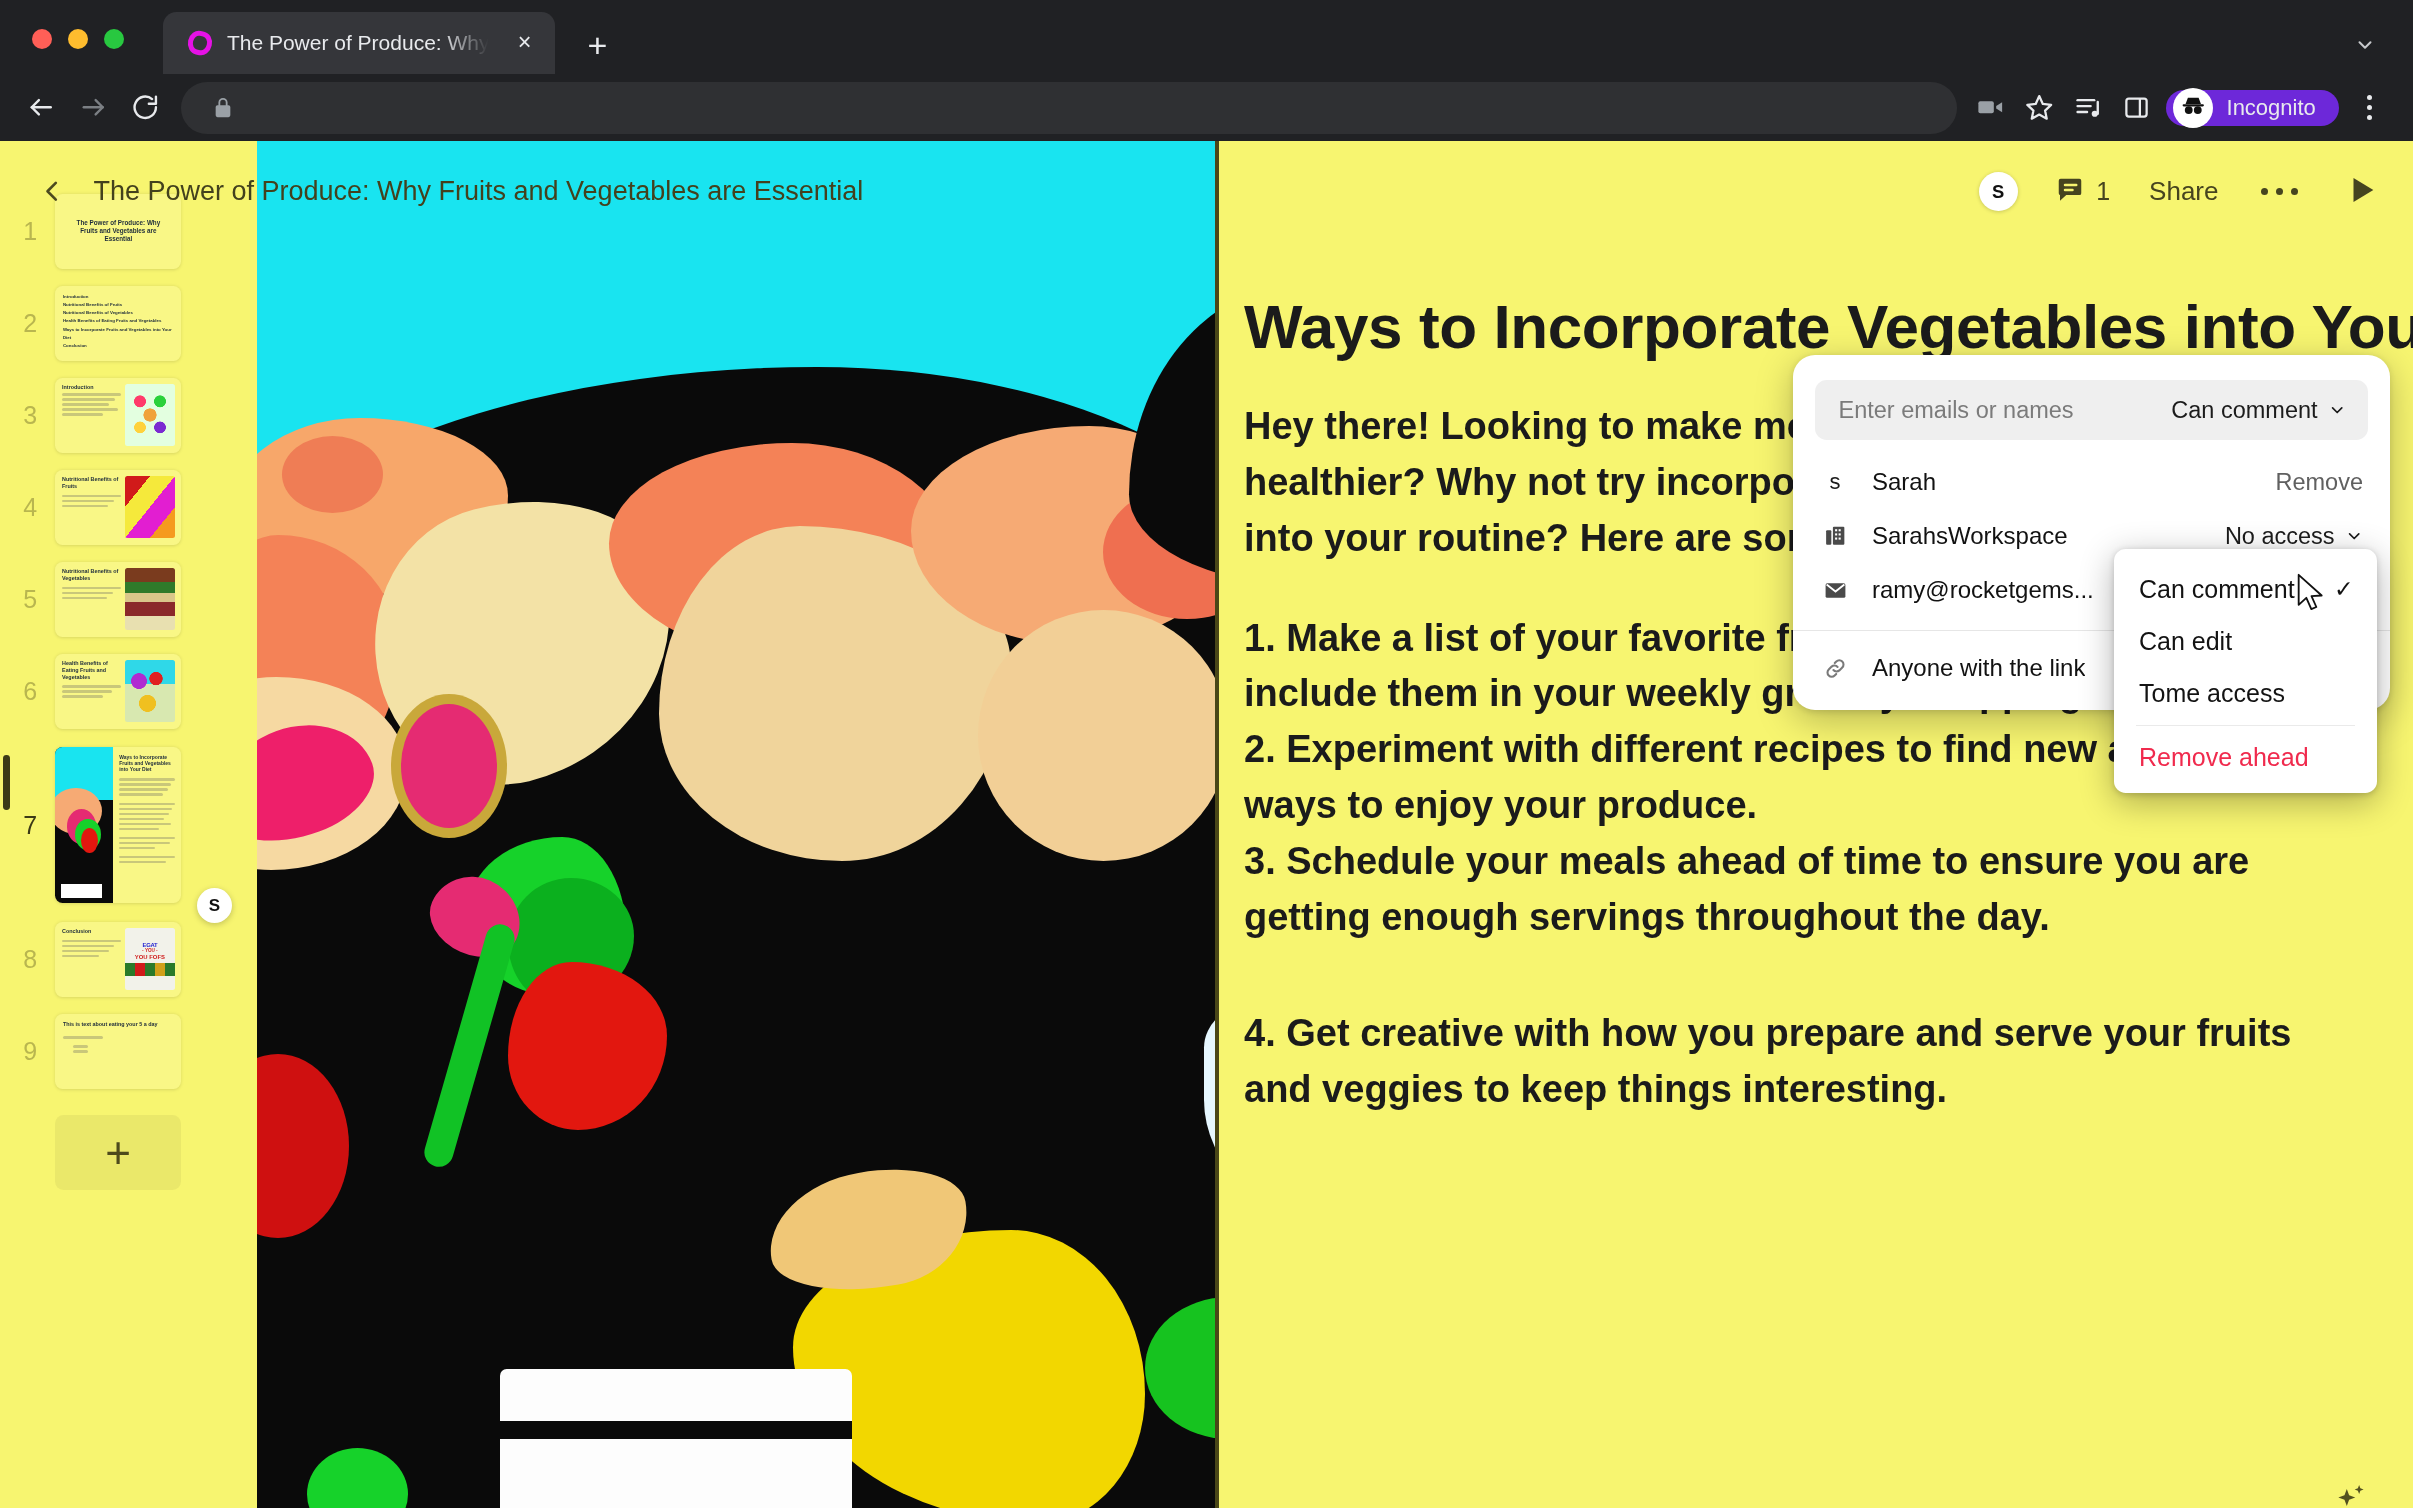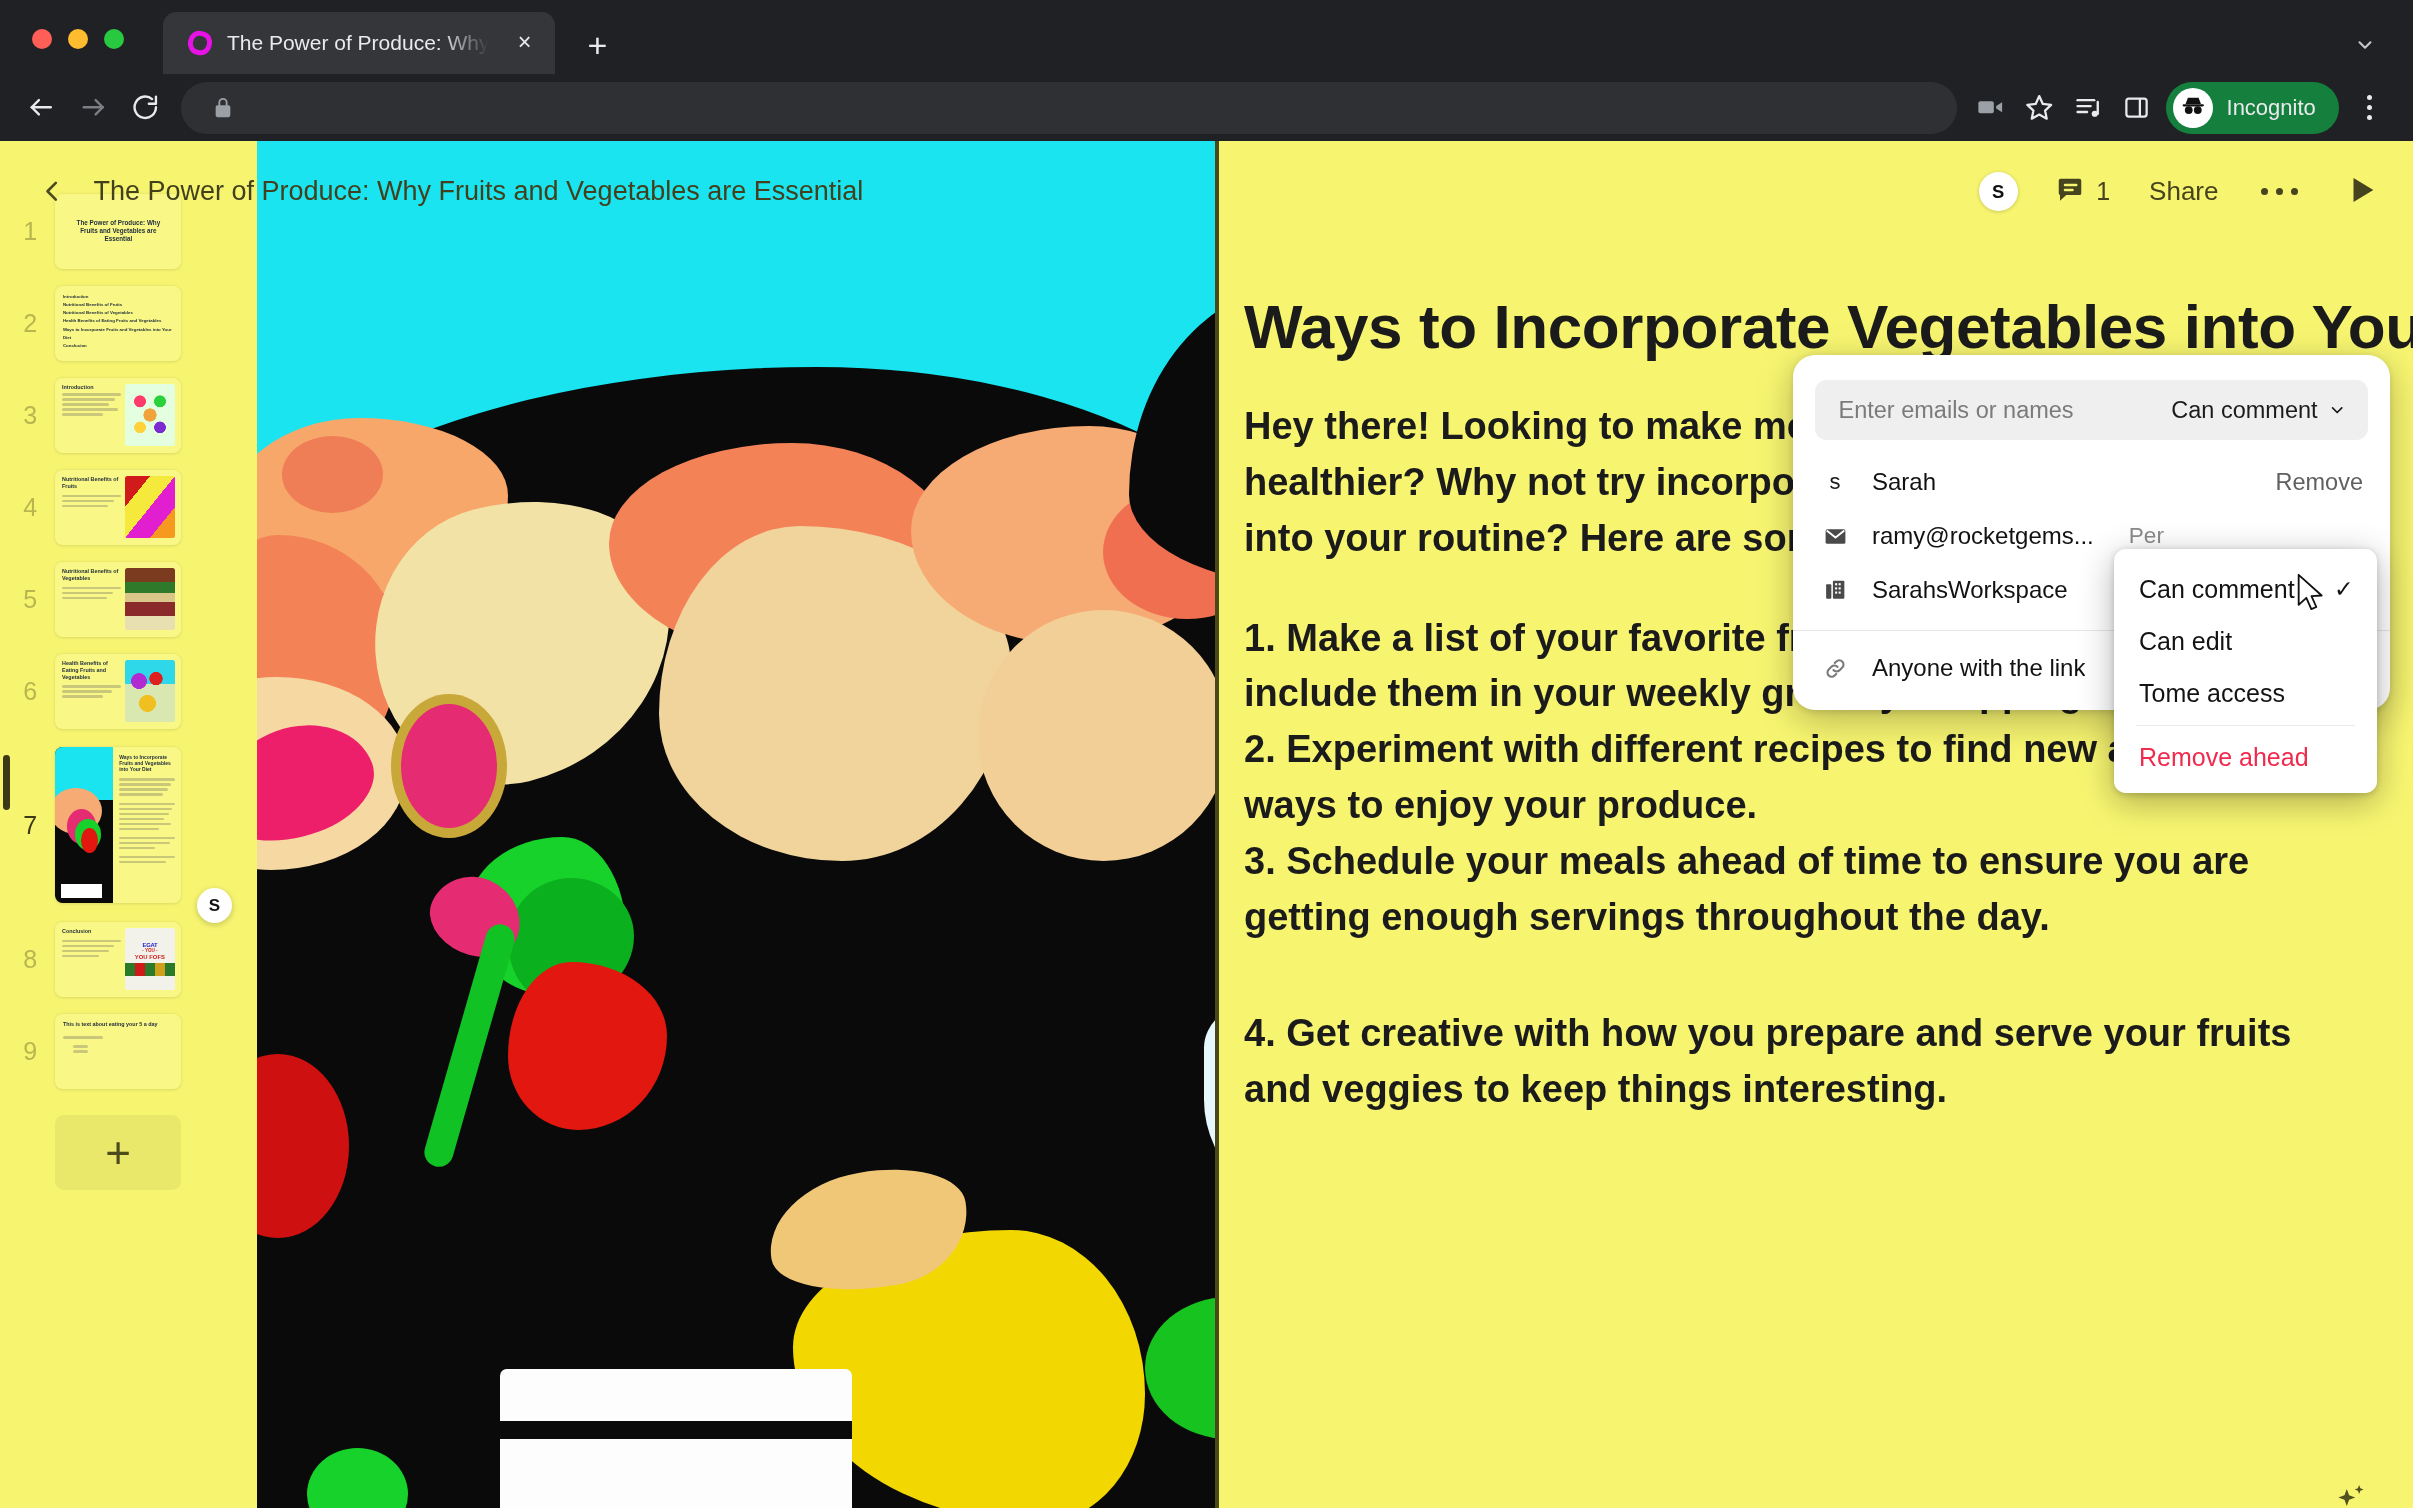--- a/index.html
+++ b/index.html
@@ -94,22 +94,22 @@
   #omnibox-url {
     font-size: 22px; line-height: 25px;
     color: #9aa0a6; white-space: nowrap; overflow: hidden;
   }
   #omnibox-url b { color: #e8eaed; font-weight: 400; }
   .omni-icon {
     width: 49px; height: 49px; flex: 0 0 49px;
     display: flex; align-items: center; justify-content: center;
   }
   #profile-chip {
-    height: 52px; flex: 0 0 auto;
-    background: #15803d; border-radius: 28.5px;
+    height: 36px; flex: 0 0 auto;
+    background: #6d28d9; border-radius: 28.5px;
     display: flex; align-items: center; gap: 13.4px;
     padding: 0 23.5px 0 6.7px; margin-left: 5px;
   }
   #incognito-avatar {
     width: 40px; height: 40px; border-radius: 50%;
     background: #fff;
     display: flex; align-items: center; justify-content: center;
   }
   #profile-label { color: #e8eaed; font-size: 22px; }
   #chrome-menu {
@@ -778,52 +778,52 @@
     <div class="share-row">
       <span class="row-icon" style="font-size:22px;color:#1a1a1a;">s</span>
       <span class="row-label">Sarah</span>
       <span class="row-spacer"></span>
       <span class="row-right">Remove</span>
     </div>
 
     <div class="share-row">
       <span class="row-icon">
         <svg width="25" height="25" viewBox="0 0 24 24" fill="#4a4a4a">
-            <rect x="2.5" y="5" width="19" height="14" rx="1.6"></rect>
-            <path d="M3.5 6.3L12 13l8.5-6.7" fill="none" stroke="#fff" stroke-width="1.8"></path>
-          </svg>
-      </span>
-      <span class="row-label">ramy@rocketgems...</span>
-      <span class="row-sub">Per</span>
-      <span class="row-spacer"></span>
-    </div>
-
-    <div class="share-row">
-      <span class="row-icon">
-        <svg width="25" height="25" viewBox="0 0 24 24" fill="#4a4a4a">
             <rect x="3" y="6" width="5" height="14" rx="1"></rect>
             <rect x="9.5" y="2.6" width="11" height="17.4" rx="1"></rect>
             <rect x="11.6" y="5" width="2" height="2" fill="#fff"></rect>
             <rect x="15" y="5" width="2" height="2" fill="#fff"></rect>
             <rect x="11.6" y="9" width="2" height="2" fill="#fff"></rect>
             <rect x="15" y="9" width="2" height="2" fill="#fff"></rect>
             <rect x="11.6" y="13" width="2" height="2" fill="#fff"></rect>
             <rect x="15" y="13" width="2" height="2" fill="#fff"></rect>
           </svg>
       </span>
       <span class="row-label">SarahsWorkspace</span>
       <span class="row-spacer"></span>
       <span class="row-right dark">
         <span>No access</span>
         <svg width="18.4" height="18.4" viewBox="0 0 24 24" fill="none" stroke="#1c1c1c" stroke-width="2.2" stroke-linecap="round" stroke-linejoin="round">
             <polyline points="6 9 12 15 18 9"></polyline>
           </svg>
       </span>
     </div>
 
+    <div class="share-row">
+      <span class="row-icon">
+        <svg width="25" height="25" viewBox="0 0 24 24" fill="#4a4a4a">
+            <rect x="2.5" y="5" width="19" height="14" rx="1.6"></rect>
+            <path d="M3.5 6.3L12 13l8.5-6.7" fill="none" stroke="#fff" stroke-width="1.8"></path>
+          </svg>
+      </span>
+      <span class="row-label">ramy@rocketgems...</span>
+      <span class="row-sub">Per</span>
+      <span class="row-spacer"></span>
+    </div>
+
     <div id="share-divider"></div>
 
     <div class="share-row">
       <span class="row-icon">
         <svg width="25" height="25" viewBox="0 0 24 24" fill="none" stroke="#7a7a7a" stroke-width="2" stroke-linecap="round">
             <path d="M10 13.5a4 4 0 0 0 5.7.3l2.8-2.8a4 4 0 1 0-5.7-5.7L11.3 6.8"></path>
             <path d="M14 10.5a4 4 0 0 0-5.7-.3L5.5 13a4 4 0 1 0 5.7 5.7l1.5-1.5"></path>
           </svg>
       </span>
       <span class="row-label">Anyone with the link</span>

